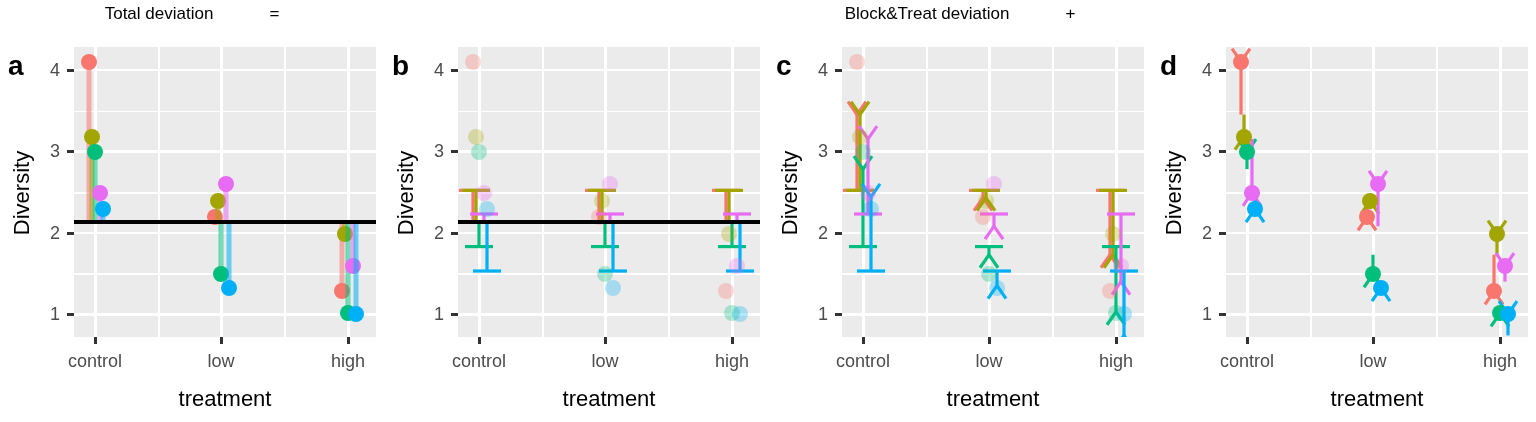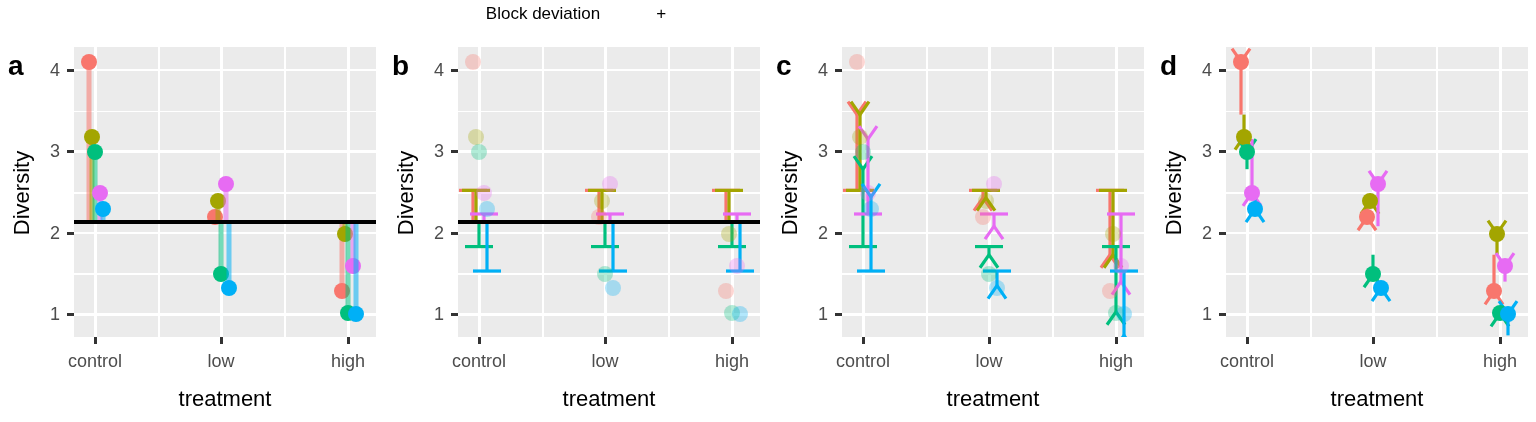--- a/index.html
+++ b/index.html
@@ -28,20 +28,21 @@
   .datapoint{position:absolute;border-radius:50%;transform:translate(-50%,-50%);}
   .lollistem{position:absolute;transform:translateX(-50%);}
   .meanline{position:absolute;background:#000000;}
   svg.overlay{position:absolute;left:0;top:0;overflow:visible;}
 </style>
 </head>
 <body>
 
 <div id="figure">
     <div class="panel" style="left: 0px; width: 384px;">
+      <div class="panel-title"><span>Total deviation</span><span class="op">=</span></div>
       <div class="panel-tag" style="left: 8px; top: 52px;">a</div>
       <div class="axis-title-y" style="left: -38px; top: 180px; transform: rotate(-90deg); width: 120px; text-align: center;">Diversity</div>
       <div class="axis-title-x" style="left: 74px; width: 302px; top: 386px;">treatment</div>
       <div class="plotarea" style="left: 74px; top: 47px; width: 302px; height: 290px;">
         <div class="gridline-major" style="left: 0px; width: 100%; top: 266.191px; height: 2.5px;"></div>
         <div class="gridline-major" style="left: 0px; width: 100%; top: 184.73px; height: 2.5px;"></div>
         <div class="gridline-major" style="left: 0px; width: 100%; top: 103.27px; height: 2.5px;"></div>
         <div class="gridline-major" style="left: 0px; width: 100%; top: 21.809px; height: 2.5px;"></div>
         <div class="gridline-minor" style="left: 0px; width: 100%; top: 226.461px; height: 1.5px;"></div>
         <div class="gridline-minor" style="left: 0px; width: 100%; top: 145px; height: 1.5px;"></div>
@@ -93,21 +94,20 @@
       <div class="ytick-label" style="right: 324px; top: 69.809px; width: 24px;">4</div>
       <div class="tickmark" style="left: 67px; top: 68.809px; width: 7px; height: 3px;"></div>
       <div class="xtick-label" style="left: 95px; top: 351px;">control</div>
       <div class="tickmark" style="left: 94px; top: 337px; width: 3px; height: 7px;"></div>
       <div class="xtick-label" style="left: 221px; top: 351px;">low</div>
       <div class="tickmark" style="left: 220px; top: 337px; width: 3px; height: 7px;"></div>
       <div class="xtick-label" style="left: 348px; top: 351px;">high</div>
       <div class="tickmark" style="left: 347px; top: 337px; width: 3px; height: 7px;"></div>
     </div>
     <div class="panel" style="left: 384px; width: 384px;">
-      <div class="panel-title"><span>Block deviation</span><span class="op">+</span></div>
       <div class="panel-tag" style="left: 8px; top: 52px;">b</div>
       <div class="axis-title-y" style="left: -38px; top: 180px; transform: rotate(-90deg); width: 120px; text-align: center;">Diversity</div>
       <div class="axis-title-x" style="left: 74px; width: 302px; top: 386px;">treatment</div>
       <div class="plotarea" style="left: 74px; top: 47px; width: 302px; height: 290px;">
         <div class="gridline-major" style="left: 0px; width: 100%; top: 266.191px; height: 2.5px;"></div>
         <div class="gridline-major" style="left: 0px; width: 100%; top: 184.73px; height: 2.5px;"></div>
         <div class="gridline-major" style="left: 0px; width: 100%; top: 103.27px; height: 2.5px;"></div>
         <div class="gridline-major" style="left: 0px; width: 100%; top: 21.809px; height: 2.5px;"></div>
         <div class="gridline-minor" style="left: 0px; width: 100%; top: 226.461px; height: 1.5px;"></div>
         <div class="gridline-minor" style="left: 0px; width: 100%; top: 145px; height: 1.5px;"></div>
@@ -205,20 +205,21 @@
       <div class="ytick-label" style="right: 324px; top: 69.809px; width: 24px;">4</div>
       <div class="tickmark" style="left: 67px; top: 68.809px; width: 7px; height: 3px;"></div>
       <div class="xtick-label" style="left: 95px; top: 351px;">control</div>
       <div class="tickmark" style="left: 94px; top: 337px; width: 3px; height: 7px;"></div>
       <div class="xtick-label" style="left: 221px; top: 351px;">low</div>
       <div class="tickmark" style="left: 220px; top: 337px; width: 3px; height: 7px;"></div>
       <div class="xtick-label" style="left: 348px; top: 351px;">high</div>
       <div class="tickmark" style="left: 347px; top: 337px; width: 3px; height: 7px;"></div>
     </div>
     <div class="panel" style="left: 768px; width: 384px;">
+      <div class="panel-title"><span>Block&amp;Treat deviation</span><span class="op">+</span></div>
       <div class="panel-tag" style="left: 8px; top: 52px;">c</div>
       <div class="axis-title-y" style="left: -38px; top: 180px; transform: rotate(-90deg); width: 120px; text-align: center;">Diversity</div>
       <div class="axis-title-x" style="left: 74px; width: 302px; top: 386px;">treatment</div>
       <div class="plotarea" style="left: 74px; top: 47px; width: 302px; height: 290px;">
         <div class="gridline-major" style="left: 0px; width: 100%; top: 266.191px; height: 2.5px;"></div>
         <div class="gridline-major" style="left: 0px; width: 100%; top: 184.73px; height: 2.5px;"></div>
         <div class="gridline-major" style="left: 0px; width: 100%; top: 103.27px; height: 2.5px;"></div>
         <div class="gridline-major" style="left: 0px; width: 100%; top: 21.809px; height: 2.5px;"></div>
         <div class="gridline-minor" style="left: 0px; width: 100%; top: 226.461px; height: 1.5px;"></div>
         <div class="gridline-minor" style="left: 0px; width: 100%; top: 145px; height: 1.5px;"></div>

